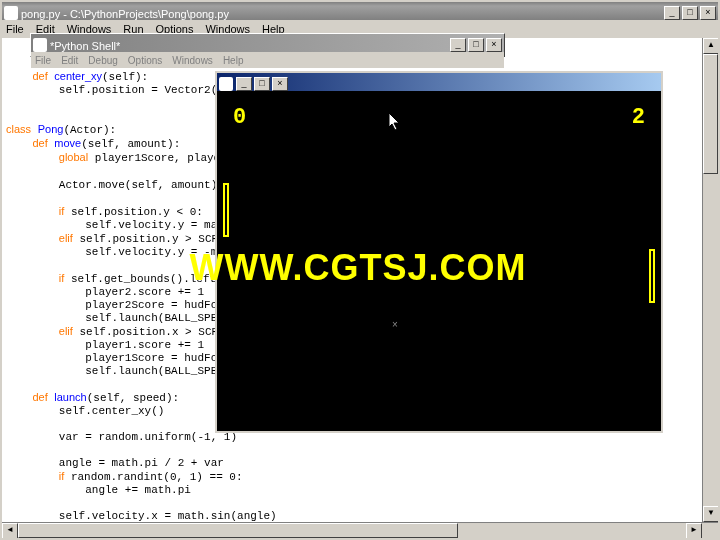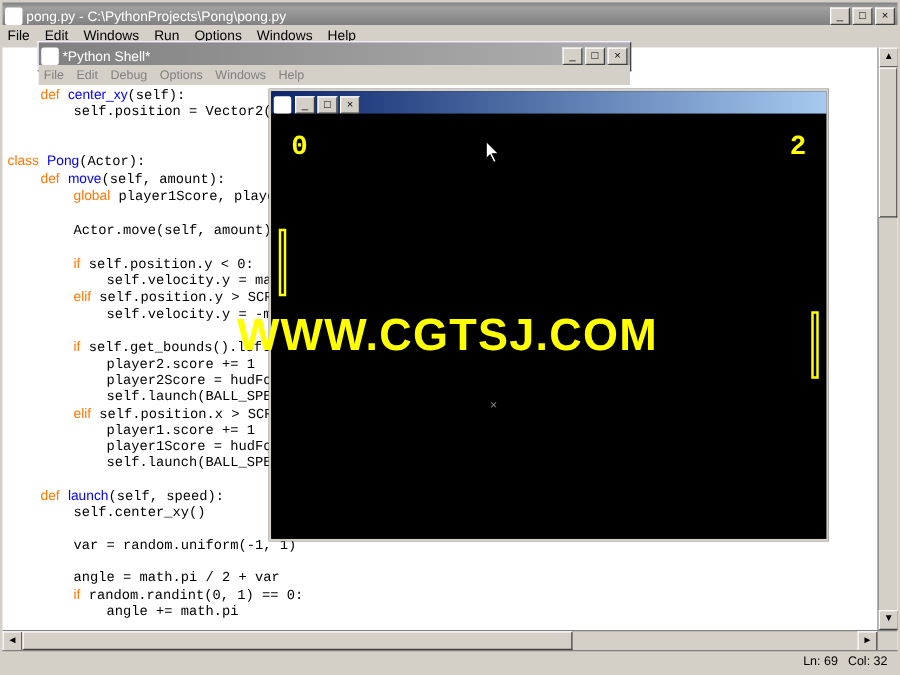--- a/index.html
+++ b/index.html
@@ -100,24 +100,20 @@
       <div class="sbtn" style="top:0">▲</div>
       <div class="thumb" style="top:16px;left:0;right:0;height:120px"></div>
       <div class="sbtn" style="bottom:0">▼</div>
     </div>
     <div class="scrollh">
       <div class="sbtn" style="left:0">◄</div>
       <div class="thumb" style="left:16px;top:0;bottom:0;width:440px"></div>
       <div class="sbtn" style="right:16px">►</div>
     </div>
   </div>
-  <div class="status">
-    <span>Ln: 69</span>
-    <span>Col: 32</span>
-  </div>
 </div>
 
 <div class="shell-win">
   <div class="titlebar inactive">
     <span class="icon"></span>
     <span class="title">*Python Shell*</span>
     <div class="winbtns">
       <div class="winbtn">_</div>
       <div class="winbtn">□</div>
       <div class="winbtn">×</div>

